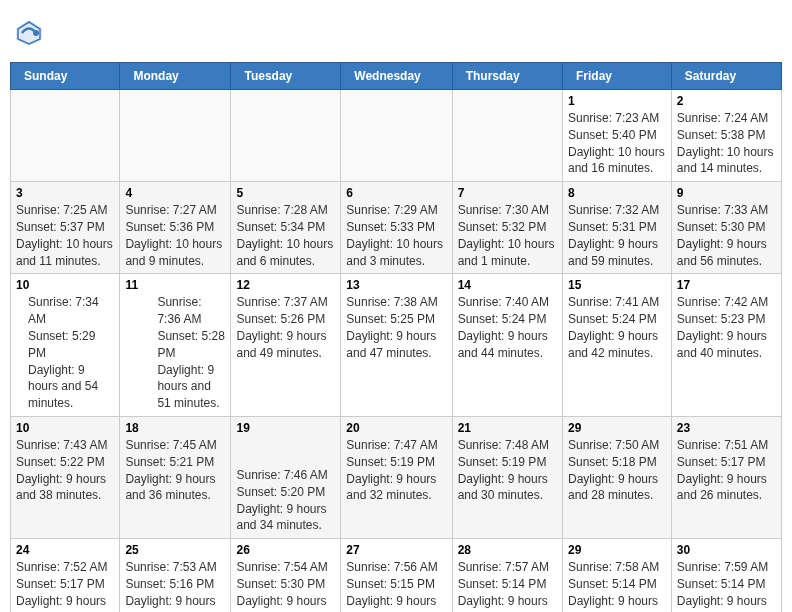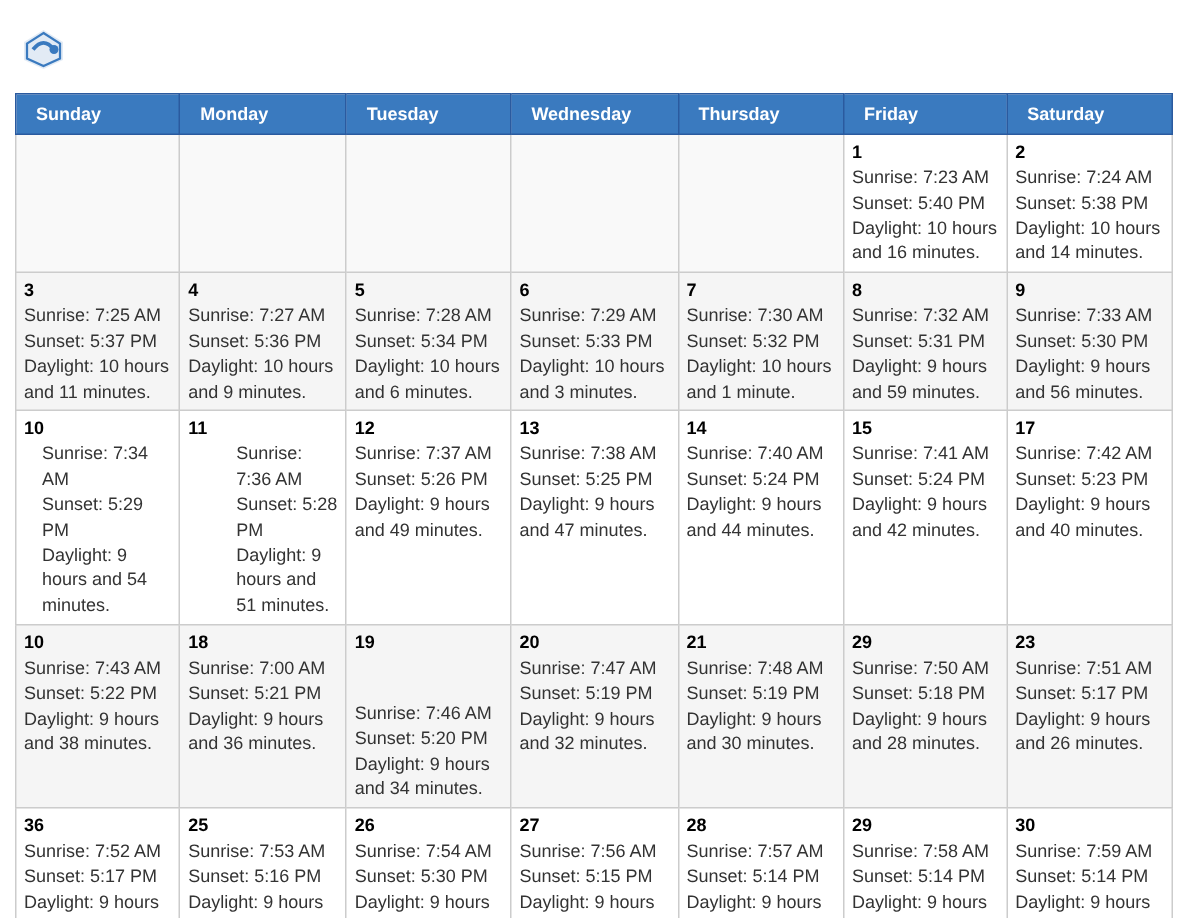--- a/index.html
+++ b/index.html
@@ -236,21 +236,21 @@
       </tr>
       <tr>
         <td>
           <span class="day-number">10</span>
           <div class="day-info" style="white-space: pre-line;">Sunrise: 7:43 AM
 Sunset: 5:22 PM
 Daylight: 9 hours and 38 minutes.</div>
         </td>
         <td>
           <span class="day-number">18</span>
-          <div class="day-info" style="white-space: pre-line;">Sunrise: 7:00 AM
+          <div class="day-info" style="white-space: pre-line;">Sunrise: 7:45 AM
 Sunset: 5:21 PM
 Daylight: 9 hours and 36 minutes.</div>
         </td>
         <td>
           <span class="day-number">19</span>
           <div class="day-info" style="white-space: pre-line; margin-top: 32px;">Sunrise: 7:46 AM
 Sunset: 5:20 PM
 Daylight: 9 hours and 34 minutes.</div>
         </td>
         <td>
@@ -273,21 +273,21 @@
         </td>
         <td>
           <span class="day-number">23</span>
           <div class="day-info" style="white-space: pre-line;">Sunrise: 7:51 AM
 Sunset: 5:17 PM
 Daylight: 9 hours and 26 minutes.</div>
         </td>
       </tr>
       <tr>
         <td>
-          <span class="day-number">36</span>
+          <span class="day-number">24</span>
           <div class="day-info" style="white-space: pre-line;">Sunrise: 7:52 AM
 Sunset: 5:17 PM
 Daylight: 9 hours and 24 minutes.</div>
         </td>
         <td>
           <span class="day-number">25</span>
           <div class="day-info" style="white-space: pre-line;">Sunrise: 7:53 AM
 Sunset: 5:16 PM
 Daylight: 9 hours and 22 minutes.</div>
         </td>

